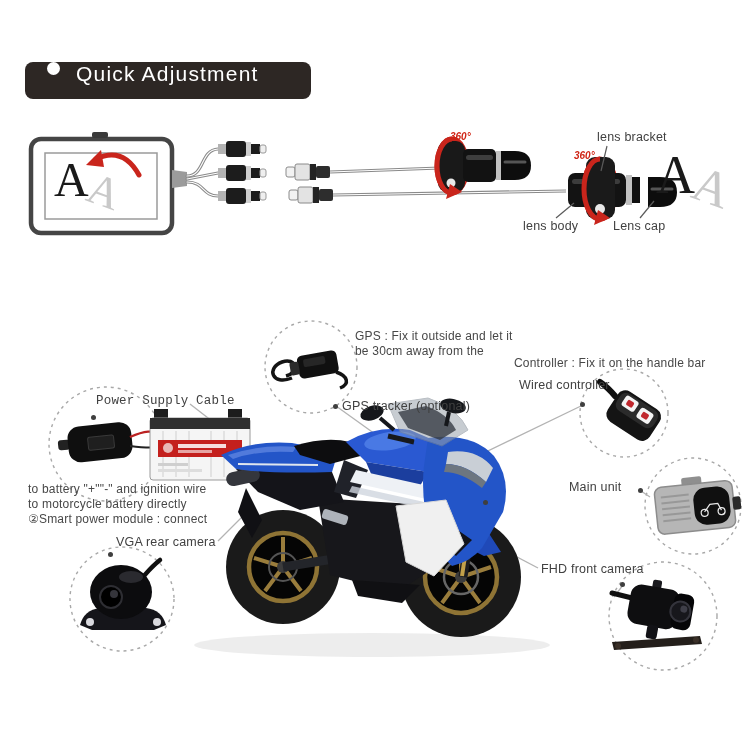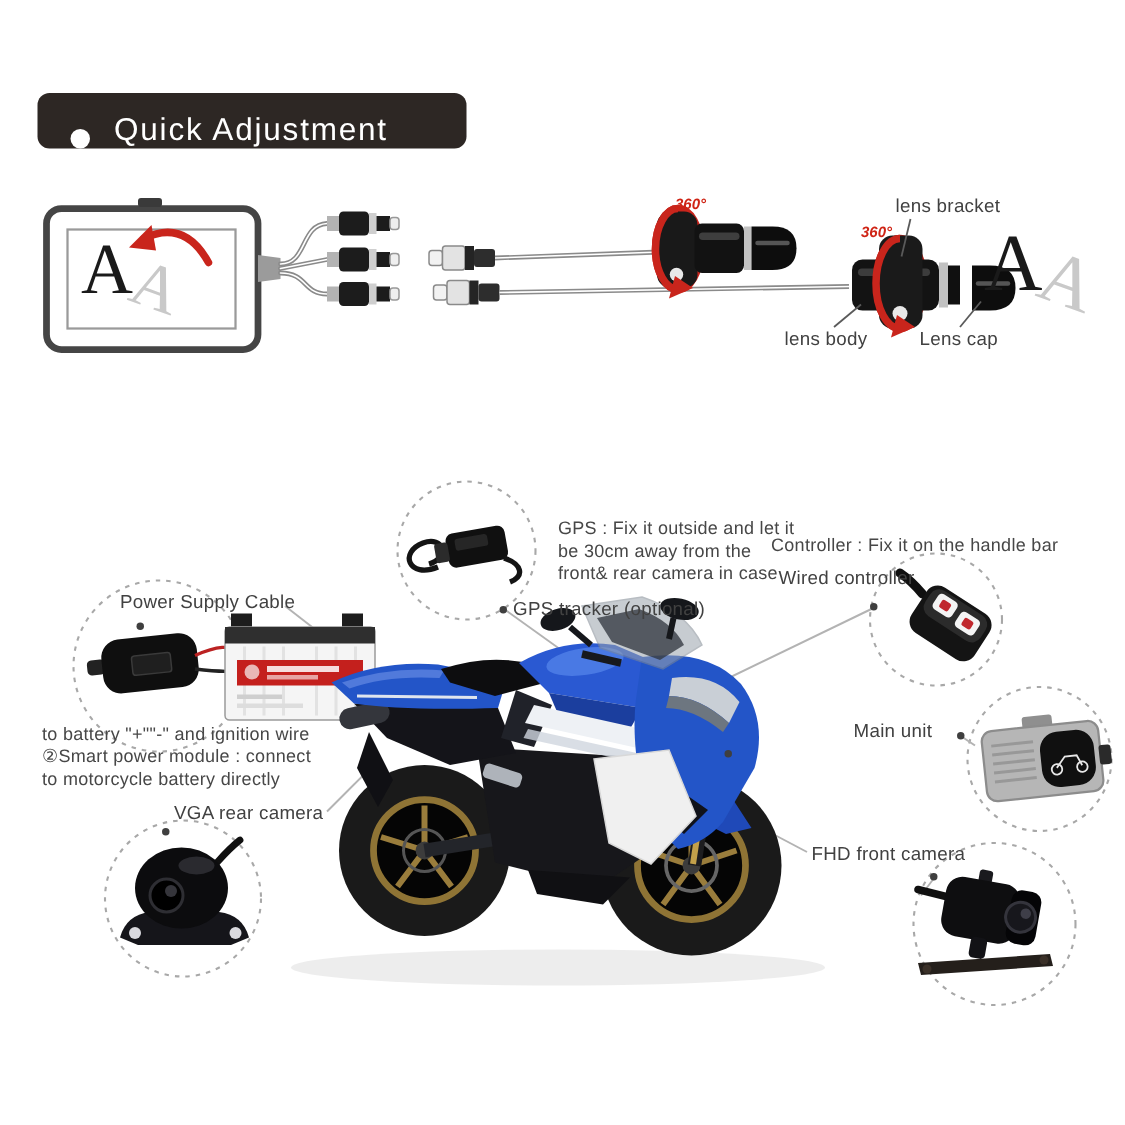--- a/index.html
+++ b/index.html
@@ -1,21 +1,21 @@
 <!DOCTYPE html>
 <html><head>
 <meta charset="utf-8">
 <style>
   html,body{margin:0;padding:0;background:#ffffff;}
   #stage{position:relative;width:750px;height:750px;background:#ffffff;overflow:hidden;
          font-family:"Liberation Sans","DejaVu Sans",sans-serif;}
   #gfx{position:absolute;left:0;top:0;z-index:1;}
   
   .qa-header{position:absolute;left:25px;top:62px;width:286px;height:37px;background:#2d2724;
-             border-radius:8px;display:flex;align-items:flex-end;z-index:3;}
+             border-radius:8px;display:flex;align-items:flex-start;z-index:3;}
   .qa-bullet{width:13px;height:13px;border-radius:50%;background:#ffffff;margin-left:22px;}
   .qa-title{color:#ffffff;font-size:21px;letter-spacing:1.2px;margin-left:16px;font-weight:400;}
   
   .lbl{position:absolute;z-index:3;color:#414141;font-size:12.5px;white-space:nowrap;letter-spacing:.2px;}
   .desc{position:absolute;z-index:3;color:#474747;font-size:12px;line-height:15.2px;white-space:nowrap;letter-spacing:.2px;}
   .rot{position:absolute;z-index:3;color:#cf2415;font-size:10px;font-weight:bold;font-style:italic;white-space:nowrap;}
   .dot{position:absolute;z-index:3;width:5px;height:5px;border-radius:50%;background:#3f3f3f;}
   .letterA{position:absolute;z-index:3;font-family:"Liberation Serif","DejaVu Serif",serif;color:#1a1a1a;line-height:1;}
   .letterA.ghost{color:#c9c9c9;transform:rotate(20deg);}
 </style>
@@ -287,38 +287,37 @@
   <div class="letterA" style="left:54px;top:156px;font-size:48px;">A</div>
   <div class="letterA ghost" style="left:88px;top:170px;font-size:44px;">A</div>
   <div class="rot" style="left:450px;top:131px;">360°</div>
   <div class="rot" style="left:574px;top:150px;">360°</div>
   <div class="lbl" style="left:570px;top:130px;padding-left:27px;">lens bracket</div>
   <div class="lbl" style="left:523px;top:219px;">lens body</div>
   <div class="lbl" style="left:613px;top:219px;">Lens cap</div>
   <div class="letterA" style="left:656px;top:148px;font-size:54px;">A</div>
   <div class="letterA ghost" style="left:694px;top:162px;font-size:50px;">A</div>
 
-  <div class="desc" style="left:372px;top:329px;margin-top:16px;">
+  <div class="desc" style="left:355px;top:329px;">
     <div>GPS : Fix it outside and let it</div>
     <div>be 30cm away from the</div>
-    <div>front&amp; rear camera in case</div>
   </div>
   <div class="dot" style="left:333px;top:404px;"></div>
   <div class="lbl" style="left:342px;top:399px;">GPS tracker (optional)</div>
 
   <div class="desc" style="left:514px;top:356px;">Controller : Fix it on the handle bar</div>
   <div class="lbl" style="left:519px;top:378px;">Wired controller</div>
   <div class="dot" style="left:580px;top:402px;"></div>
 
-  <div class="lbl" style="left:80px;top:394px;">Power Supply Cable</div>
+  <div class="lbl" style="left:96px;top:394px;font-family:Liberation Mono, monospace;">Power Supply Cable</div>
   <div class="dot" style="left:91px;top:415px;"></div>
   <div class="desc" style="left:28px;top:482px;line-height:14.9px;">
     <div>to battery "+""-" and ignition wire</div>
+    <div>to motorcycle battery directly</div>
     <div>②Smart power module : connect</div>
-    <div>to motorcycle battery directly</div>
   </div>
 
   <div class="lbl" style="left:116px;top:535px;">VGA rear camera</div>
   <div class="dot" style="left:108px;top:552px;"></div>
 
   <div class="lbl" style="left:569px;top:480px;">Main unit</div>
   <div class="dot" style="left:638px;top:488px;"></div>
   <div class="dot" style="left:483px;top:500px;"></div>
 
   <div class="lbl" style="left:541px;top:562px;">FHD front camera</div>

